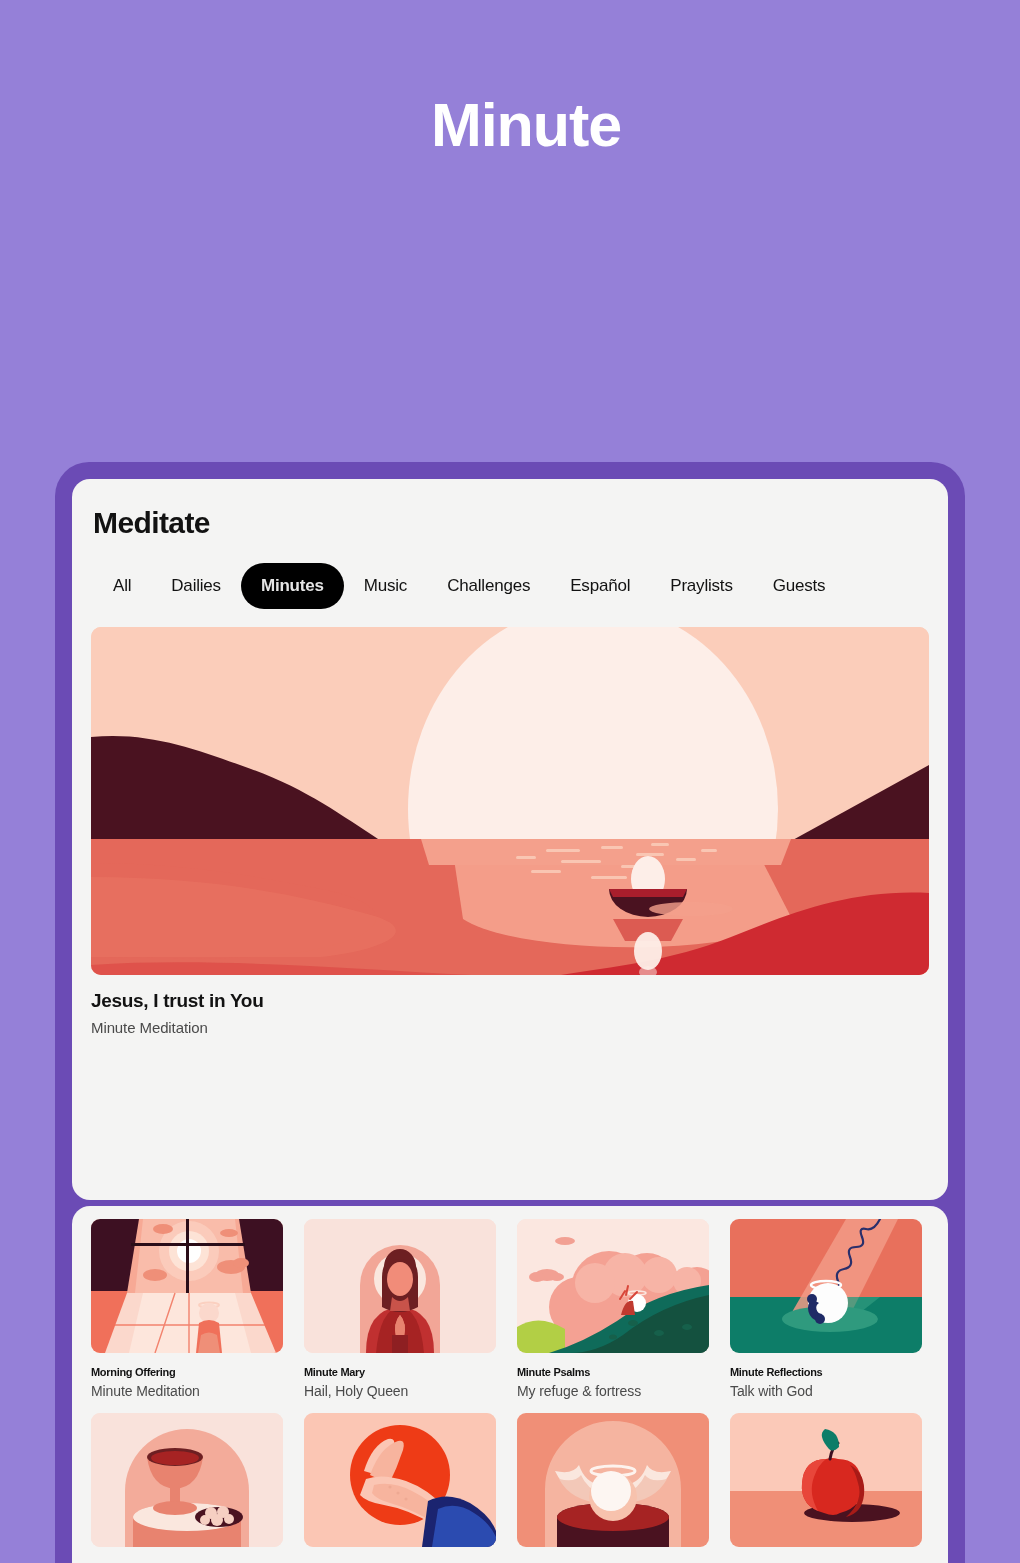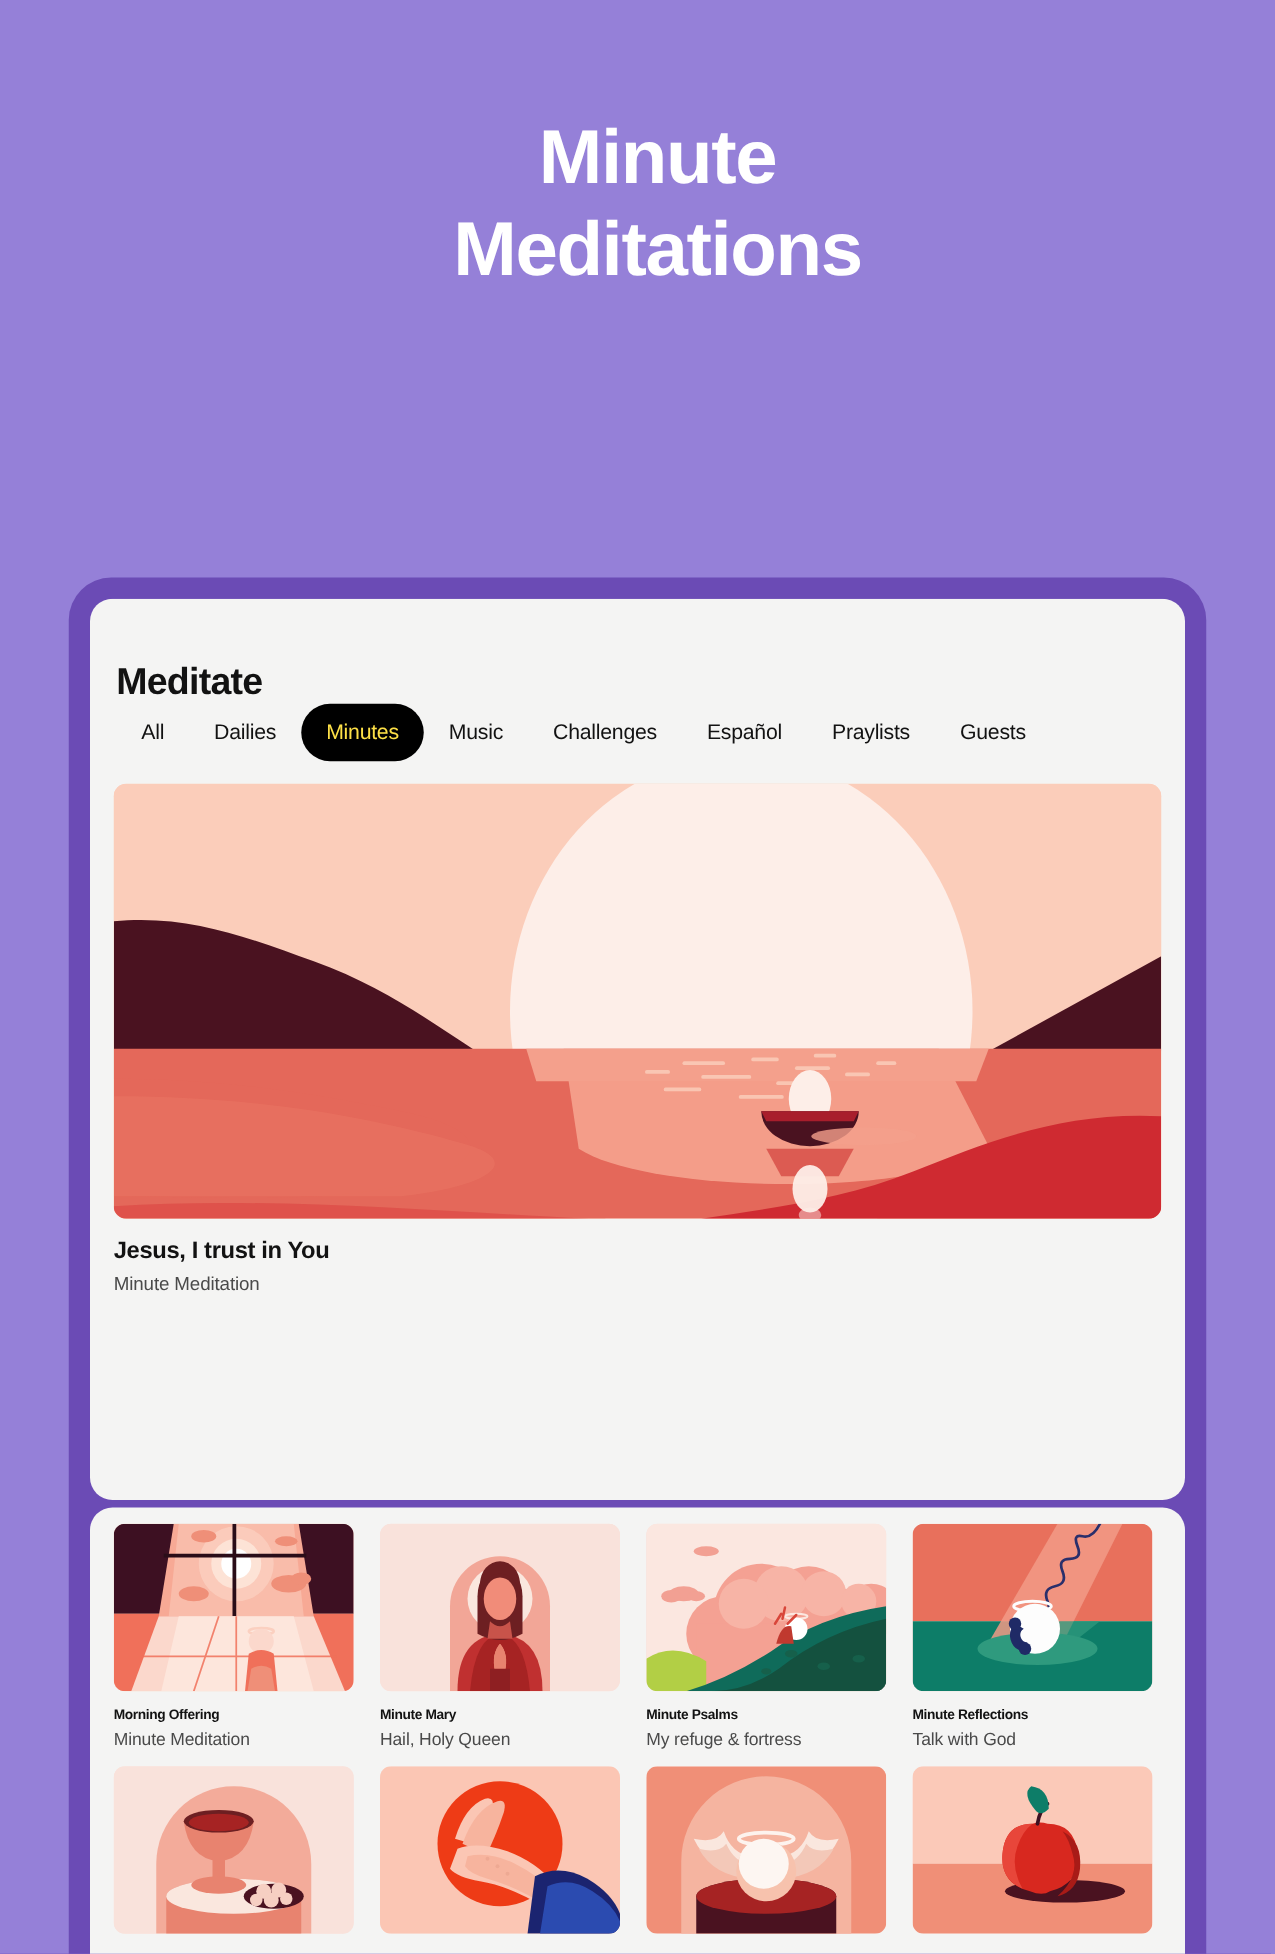--- a/index.html
+++ b/index.html
@@ -69,21 +69,20 @@
     overflow:hidden;
   }
 
   .app-title {
     position:absolute;
     left:21px; top:27px;
     font-size:30px;
     font-weight:bold;
     color:#121212;
     letter-spacing:-0.6px;
-    margin-top:23px;
   }
 
   
   .tabs {
     position:absolute;
     left:21px; top:84px;
     display:flex;
     align-items:center;
     gap:0px;
     height:46px;
@@ -91,22 +90,22 @@
   .tab {
     font-size:17px;
     color:#121212;
     padding:0 20px;
     line-height:46px;
     white-space:nowrap;
     letter-spacing:-0.2px;
   }
   .tab.active {
     background:#000000;
-    color:#fde047;
-    font-weight:normal;
+    color:#e5e5e5;
+    font-weight:bold;
     border-radius:23px;
   }
 
   
   .hero-art {
     position:absolute;
     left:19px; top:148px;
     width:838px;
     height:348px;
     border-radius:10px;
@@ -149,21 +148,20 @@
     white-space:nowrap;
   }
   svg { display:block; }
 </style>
 </head>
 <body>
 
 <div class="promo">
   <div class="promo-title">
     <div>Minute</div>
-    <div>Meditations</div>
   </div>
   <div class="promo-quote">
   </div>
 </div>
 
 <div class="device">
  <div class="screen">
 
   <div class="panel panel-top">
 

